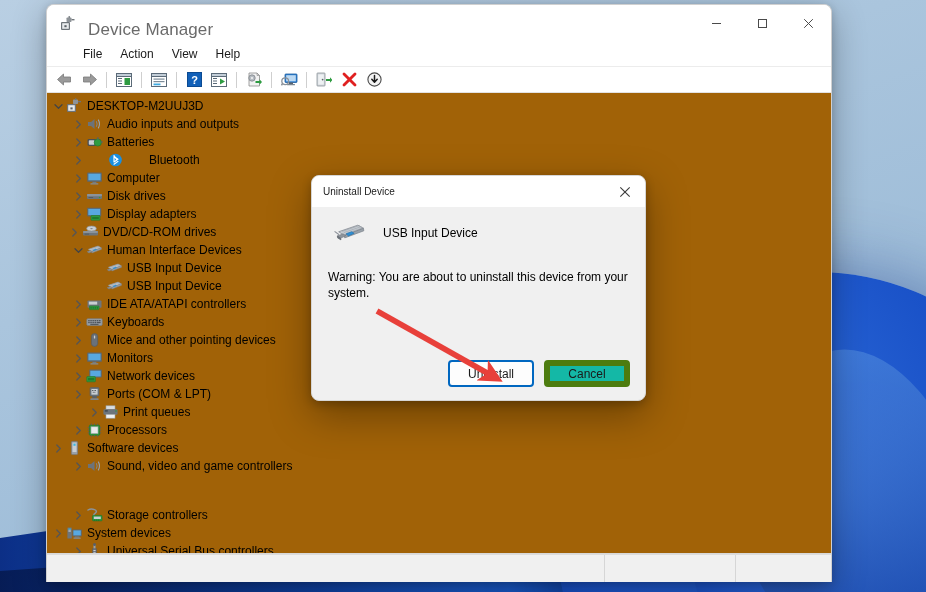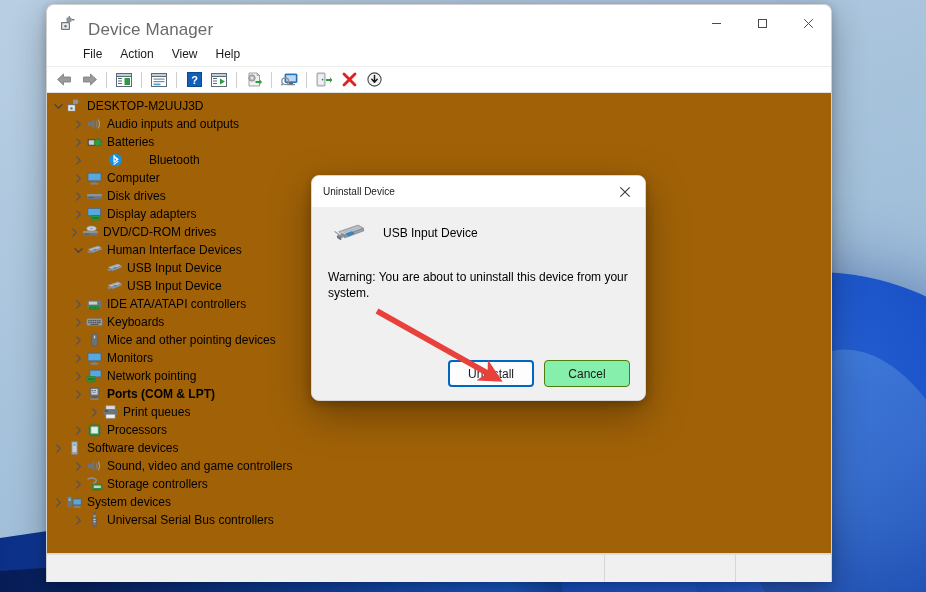--- a/index.html
+++ b/index.html
@@ -143,21 +143,21 @@
   .dlg-body { flex:1 1 auto; position:relative; padding:14px 16px 0 16px; }
   .dlg-devrow { display:flex; align-items:center; gap:16px; padding-left:5px; }
   .dev-icon { width:34px; height:24px; position:relative; flex:0 0 34px; }
   .dev-name { font-size:12px; color:#000; }
   .dlg-warning { margin-top:24px; font-size:12px; color:#000; line-height:1.35; }
   .dlg-buttons {
     position:absolute; right:15px; bottom:13px; display:flex; gap:10px;
   }
   .dlg-btn {
     height:27px; min-width:86px; padding:0 14px; font-size:12px; color:#1a1a1a;
-    background:#86efac; border:1px solid #4d7c0f; border-radius:4px;
+    background:#14b8a6; border:6px solid #4d7c0f; border-radius:4px;
     display:flex; align-items:center; justify-content:center;
     font-family:"Liberation Sans", sans-serif;
   }
   .dlg-btn.primary {
     border:2px solid #0067c0; background:#fdfdfd;
   }
 
   
   #arrow { position:absolute; left:0; top:0; width:926px; height:592px; pointer-events:none; }
 </style>
@@ -552,23 +552,23 @@
             <svg width="9" height="9" viewBox="0 0 9 9">
               <path d="M2.8 1 L6.3 4.5 L2.8 8" fill="none" stroke="#555" stroke-width="1.3" stroke-linecap="round" stroke-linejoin="round"></path>
             </svg>
           </div>
           <div class="ticon"><svg width="17" height="16" viewBox="0 0 17 16">
               <rect x="3.2" y="1.6" width="12.6" height="8" rx="0.8" fill="#5c6770"></rect>
               <rect x="4.3" y="2.7" width="10.4" height="5.8" fill="#58a8e0"></rect>
               <rect x="0.8" y="8.6" width="8.6" height="5.2" rx="0.6" fill="#2e9b41" stroke="#1f7a2e" stroke-width="0.6"></rect>
               <rect x="2" y="10" width="6.2" height="2.4" fill="#1f7a2e"></rect>
             </svg></div>
-          <div class="rlabel">Network pointing</div>
-        </div>
-        <div class="row" style="padding-left: 24px; font-weight: bold;">
+          <div class="rlabel">Network devices</div>
+        </div>
+        <div class="row" style="padding-left: 24px;">
           <div class="chev">
             <svg width="9" height="9" viewBox="0 0 9 9">
               <path d="M2.8 1 L6.3 4.5 L2.8 8" fill="none" stroke="#555" stroke-width="1.3" stroke-linecap="round" stroke-linejoin="round"></path>
             </svg>
           </div>
           <div class="ticon"><svg width="17" height="16" viewBox="0 0 17 16">
               <rect x="4" y="1.6" width="9" height="8.4" rx="0.8" fill="#6d757c" stroke="#585f66" stroke-width="0.6"></rect>
               <rect x="5.4" y="3" width="6.2" height="5.6" fill="#c9ced3"></rect>
               <g fill="#4f555b">
                 <rect x="6.1" y="4" width="0.9" height="1"></rect>
@@ -642,21 +642,21 @@
               <path d="M2.8 1 L6.3 4.5 L2.8 8" fill="none" stroke="#555" stroke-width="1.3" stroke-linecap="round" stroke-linejoin="round"></path>
             </svg>
           </div>
           <div class="ticon"><svg width="17" height="16" viewBox="0 0 17 16">
               <path d="M2 6 L5 6 L8.5 3 L8.5 13 L5 10 L2 10 Z" fill="#6c737a"></path>
               <path d="M10.3 5.2 Q12 8 10.3 10.8" fill="none" stroke="#7d848b" stroke-width="1.1"></path>
               <path d="M12.2 3.6 Q14.8 8 12.2 12.4" fill="none" stroke="#9aa1a8" stroke-width="1.1"></path>
             </svg></div>
           <div class="rlabel">Sound, video and game controllers</div>
         </div>
-        <div class="row" style="padding-left: 24px;">
+        <div class="row" style="padding-left: 24px; margin-top: 31px;">
           <div class="chev">
             <svg width="9" height="9" viewBox="0 0 9 9">
               <path d="M2.8 1 L6.3 4.5 L2.8 8" fill="none" stroke="#555" stroke-width="1.3" stroke-linecap="round" stroke-linejoin="round"></path>
             </svg>
           </div>
           <div class="ticon"><svg width="17" height="16" viewBox="0 0 17 16">
               <path d="M2 3 Q5 1 8.5 2.6 Q12 4.2 9 6.4 Q6 8.6 9.5 10.2" fill="none" stroke="#8b939a" stroke-width="1.5" stroke-linecap="round"></path>
               <rect x="6.6" y="8.4" width="9.4" height="5.4" rx="0.6" fill="#2e9b41" stroke="#1f7a2e" stroke-width="0.7"></rect>
               <rect x="7.8" y="9.6" width="7" height="2.4" fill="#c9ced3"></rect>
               <g fill="#1f7a2e">

